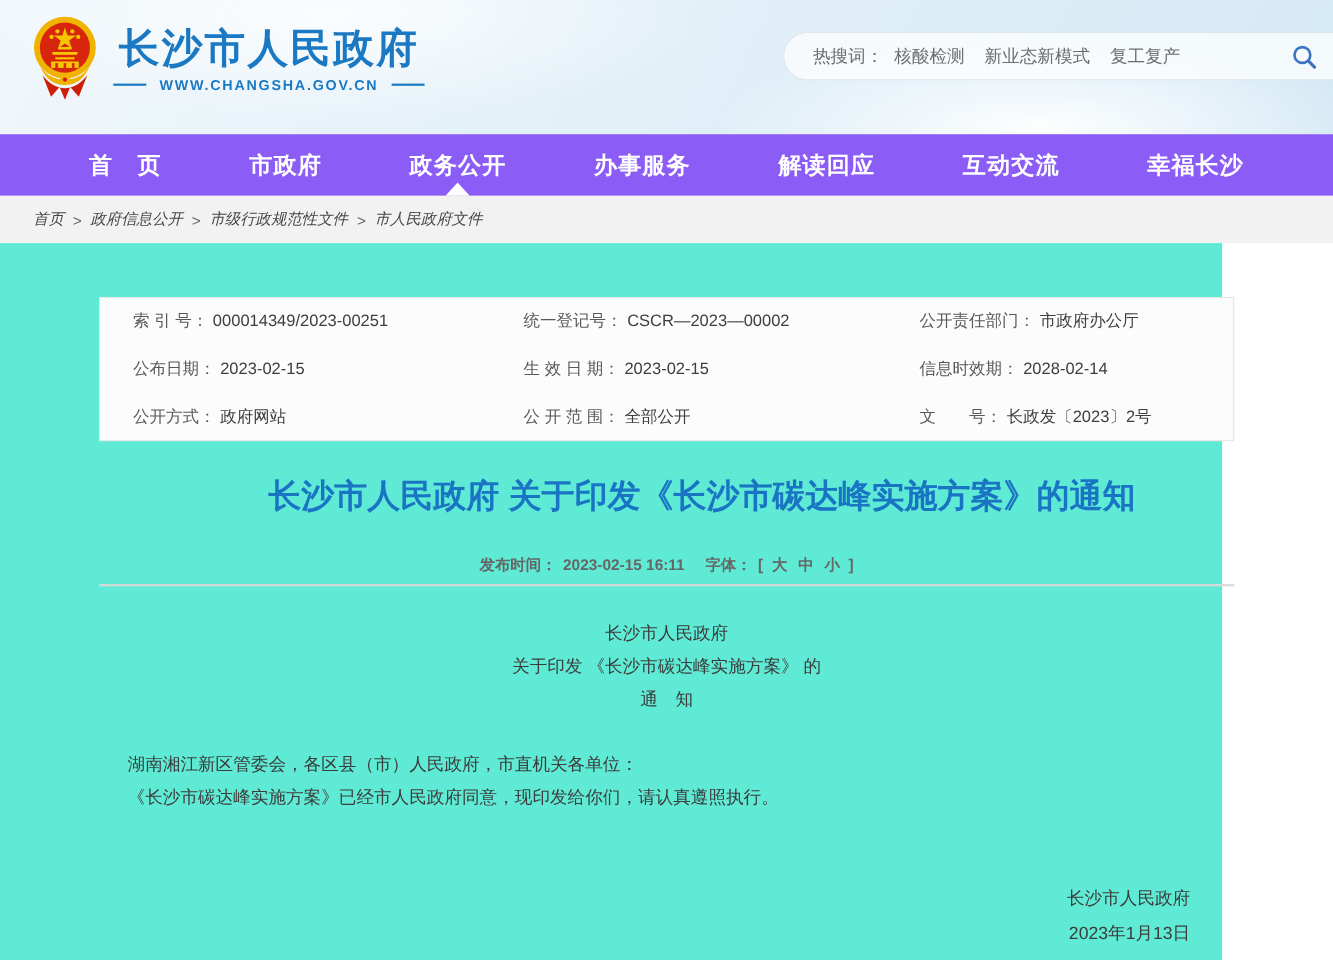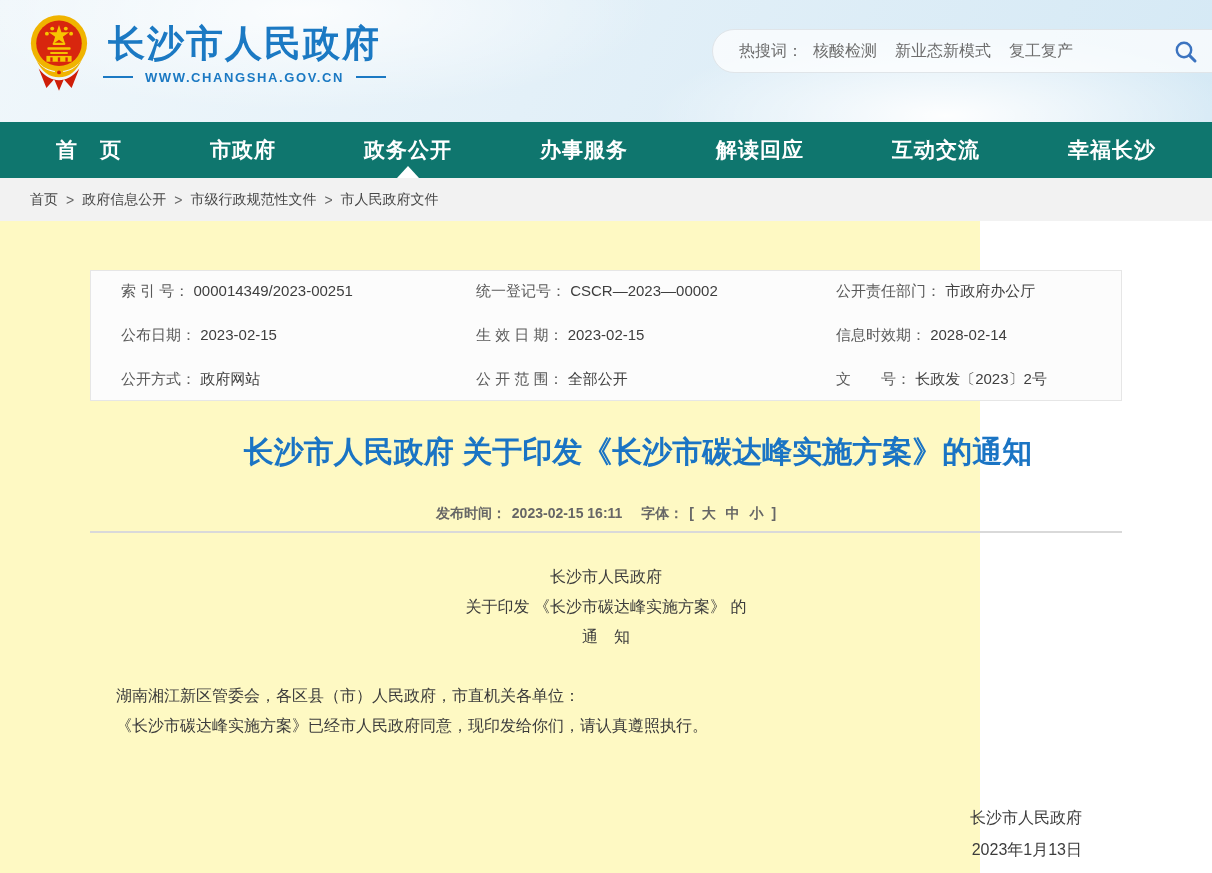--- a/index.html
+++ b/index.html
@@ -26,37 +26,37 @@
     position:absolute; left:712px; top:29px; width:540px; height:44px;
     border:1px solid #e0e5e9; border-radius:24px; background:rgba(255,255,255,.72);
     display:flex; align-items:center; padding-left:26px; font-size:16px; color:#6d6d6d;
   }
   .search-box .hot-prefix { margin-right:10px; }
   .search-box .hot-term { color:#6d6d6d; text-decoration:none; margin-right:18px; cursor:pointer; }
   .search-icon { position:absolute; left:460px; top:9px; cursor:pointer; }
 
   
   .main-nav {
-    position:absolute; left:0; top:122px; width:1212px; height:56px; background:#0f766e;
-    display:flex; align-items:center; justify-content:space-between; padding:0 56px;
+    position:absolute; left:0; top:122px; width:1212px; height:56px; background:#8b5cf6;
+    display:flex; align-items:center; justify-content:space-between; padding:0 81px;
   }
   .nav-item { position:relative; color:#fff; font-size:21px; font-weight:bold; letter-spacing:1px; height:56px; display:flex; align-items:center; cursor:pointer; }
   .nav-caret { position:absolute; left:50%; bottom:0; transform:translateX(-50%);
     width:0; height:0; border-left:11px solid transparent; border-right:11px solid transparent; border-bottom:12px solid #fff; }
 
   
   .breadcrumb {
     position:absolute; left:0; top:178px; width:1212px; height:43px; background:#f2f2f2;
-    display:flex; align-items:center; padding-left:30px; font-size:14px; color:#474747;
+    display:flex; align-items:center; padding-left:30px; font-size:14px; color:#474747;font-style:italic;
   }
   .breadcrumb .crumb { cursor:pointer; }
   .breadcrumb .sep { margin:0 8px; color:#666; }
 
   
-  .content { position:absolute; left:0; top:221px; width:980px; height:652px; background:#fef9c3; }
+  .content { position:absolute; left:0; top:221px; width:1111px; height:652px; background:#5eead4; }
 
   .meta-box {
     position:absolute; left:90px; top:49px; width:1032px; height:131px;
     border:1px solid #e6e6e6; background:#fcfcfc;
     display:grid; grid-template-columns:35.5% 36% 28.5%;
     align-content:space-evenly; row-gap:14px; padding-left:30px; font-size:15px;
   }
   .meta-cell { white-space:nowrap; }
   .meta-label { color:#595959; }
   .meta-value { color:#3e3e3e; }

